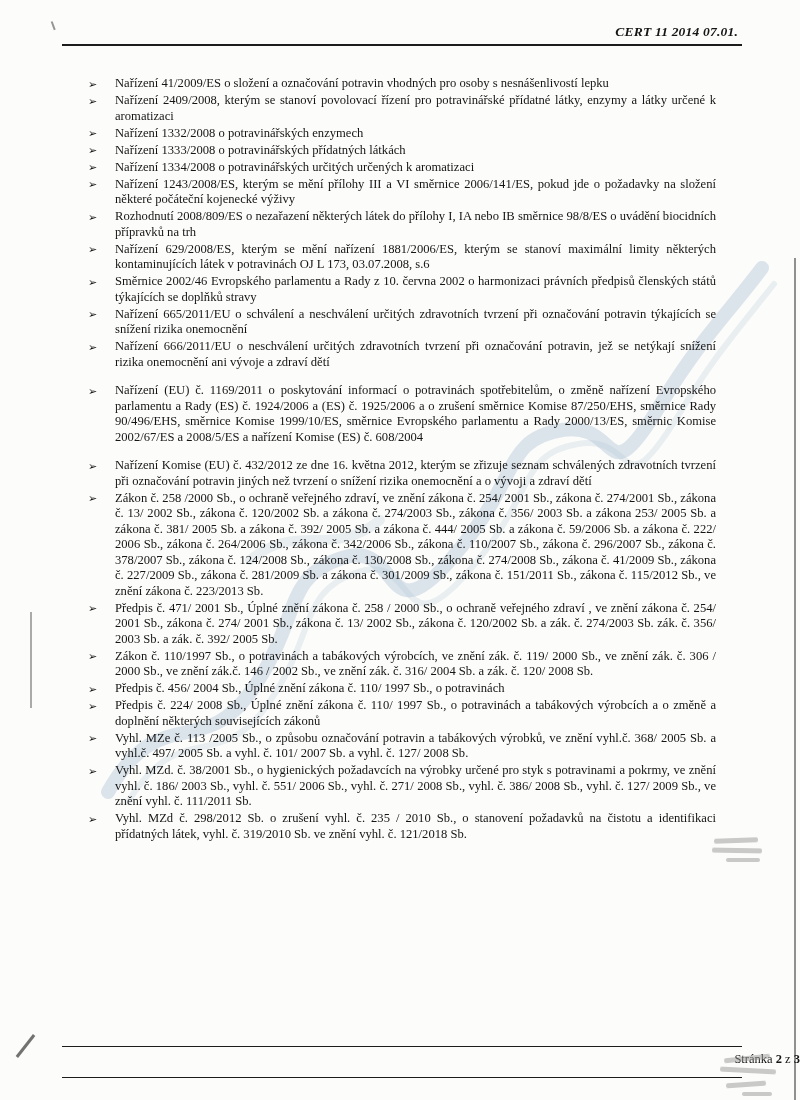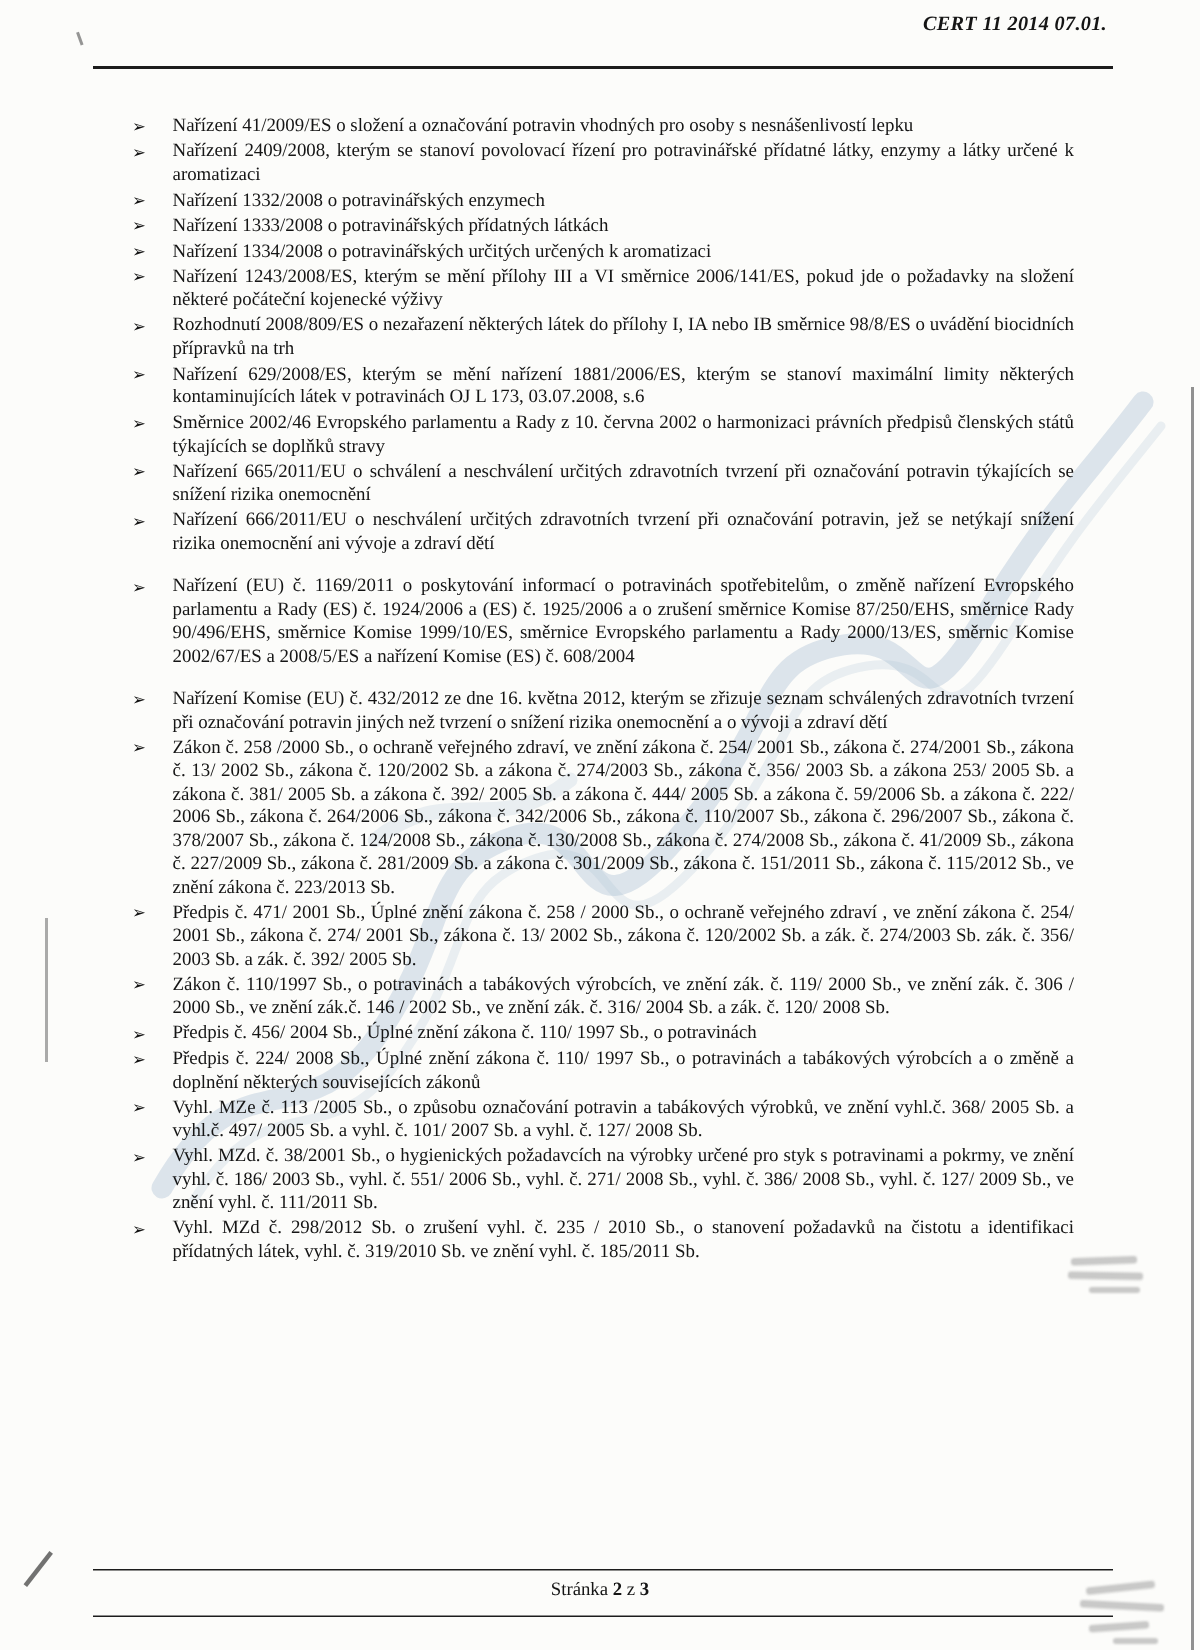--- a/index.html
+++ b/index.html
@@ -6,21 +6,21 @@
   .page{
     position:relative;
     width:800px;height:1100px;
     background:#fcfcfa;
     font-family:"Liberation Serif", serif;
     color:#151515;
     overflow:hidden;
   }
   
   .doc-code{
-    position:absolute; top:8px; right:62px;
+    position:absolute; top:24px; right:62px;
     font-weight:bold; font-style:italic;
     font-size:13.5px; letter-spacing:.2px;
   }
   .header-rule{
     position:absolute; left:62px; right:58px; top:44px;
     border-top:2px solid #1c1c1c;
   }
   
   .content{
     position:absolute; left:88px; top:76px; width:628px;
@@ -41,21 +41,21 @@
   .footer-rule-top{
     position:absolute; left:62px; right:58px; top:1046px;
     border-top:1.5px solid #1c1c1c;
   }
   .footer-rule-bottom{
     position:absolute; left:62px; right:58px; top:1077px;
     border-top:1.5px solid #1c1c1c;
   }
   .footer-label{
     position:absolute; top:1052px; left:0; width:100%;
-    text-align:center; font-size:12.5px;
+    text-align:right; font-size:12.5px;
   }
   .footer-label .bold{ font-weight:700; }
   
   .watermark{
     position:absolute; inset:0; pointer-events:none;
   }
   
   .artifact{ position:absolute; pointer-events:none; }
   .edge-right{ top:258px; bottom:0; right:4px; width:2px; background:rgba(35,35,35,.5); }
   .edge-left{ top:612px; left:30px; height:96px; width:2px; background:rgba(70,70,70,.45); }
@@ -162,21 +162,21 @@
       <div class="item">
         <span class="bullet">➢</span>
         <div class="text"><span class="bold">Vyhl. MZe č. 113 /2005 Sb.,</span><span> o způsobu označování potravin a tabákových výrobků, ve znění </span><span class="bold">vyhl.č. 368/ 2005 Sb. a vyhl.č. 497/ 2005 Sb. a vyhl. č. 101/ 2007 Sb. a vyhl. č. 127/ 2008 Sb.</span></div>
       </div>
       <div class="item">
         <span class="bullet">➢</span>
         <div class="text"><span class="bold">Vyhl. MZd. č. 38/2001 Sb.,</span><span> o hygienických požadavcích na výrobky určené pro styk s potravinami a pokrmy, ve znění </span><span class="bold">vyhl. č. 186/ 2003 Sb., vyhl. č. 551/ 2006 Sb., vyhl. č. 271/ 2008 Sb., vyhl. č. 386/ 2008 Sb., vyhl. č. 127/ 2009 Sb., ve znění vyhl. č. 111/2011 Sb.</span></div>
       </div>
       <div class="item">
         <span class="bullet">➢</span>
-        <div class="text"><span class="bold">Vyhl. MZd č. 298/2012 Sb.</span><span> o zrušení </span><span class="bold">vyhl. č. 235 / 2010 Sb.,</span><span> o stanovení požadavků na čistotu a identifikaci přídatných látek, </span><span class="bold">vyhl. č. 319/2010 Sb.</span><span> ve znění </span><span class="bold">vyhl. č. 185/2011 Sb.</span></div>
+        <div class="text"><span class="bold">Vyhl. MZd č. 298/2012 Sb.</span><span> o zrušení </span><span class="bold">vyhl. č. 235 / 2010 Sb.,</span><span> o stanovení požadavků na čistotu a identifikaci přídatných látek, </span><span class="bold">vyhl. č. 319/2010 Sb.</span><span> ve znění </span><span class="bold">vyhl. č. 121/2018 Sb.</span></div>
       </div>
     </div>
 
   <div class="footer-rule-top"></div>
   <div class="footer-label"><span>Stránka </span><span class="bold">2</span><span> z </span><span class="bold">3</span></div>
   <div class="footer-rule-bottom"></div>
 
   <div class="artifact edge-right"></div>
   <div class="artifact edge-left"></div>
   <div class="artifact corner-slash"></div>

